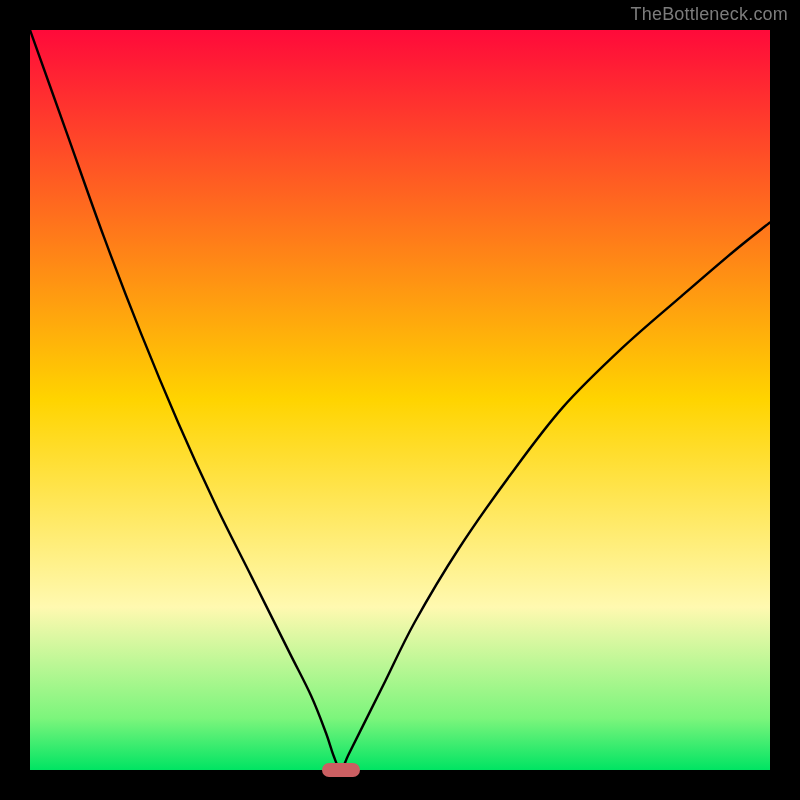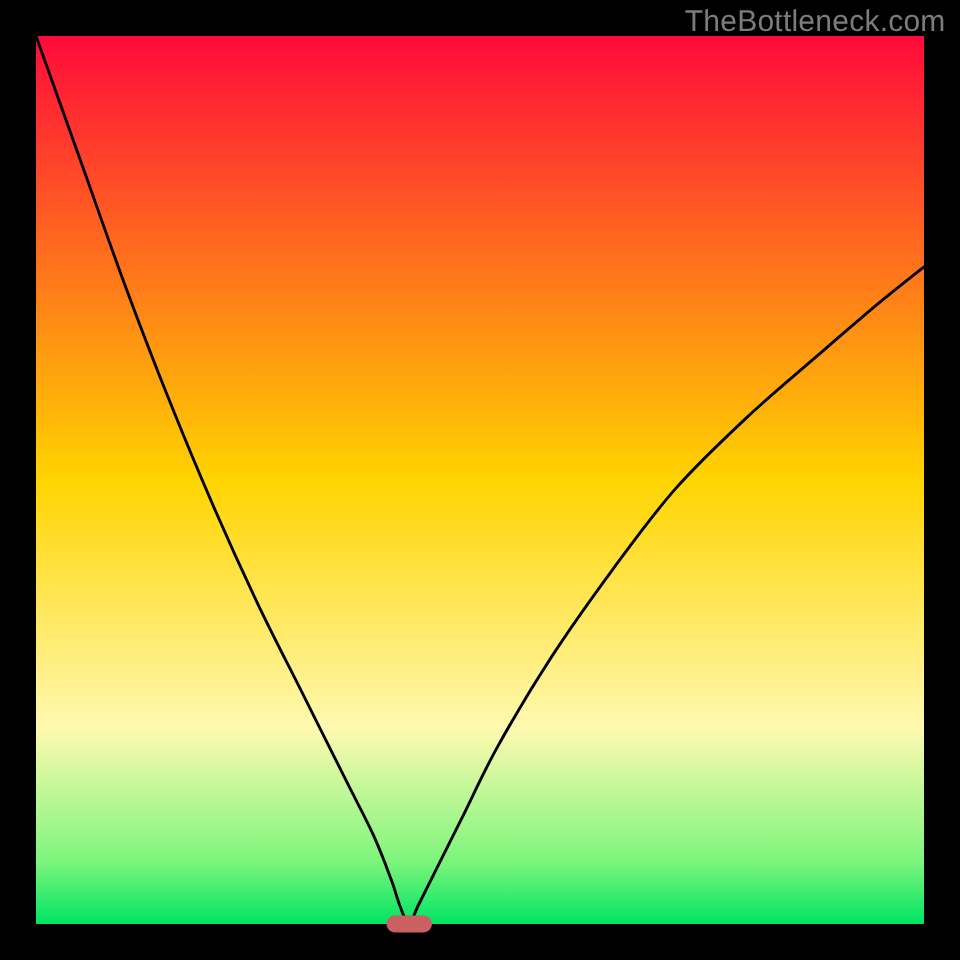--- a/index.html
+++ b/index.html
@@ -17,21 +17,21 @@
     left: 0;
     width: 800px;
     height: 800px;
     background: #000;
   }
   .watermark {
     position: absolute;
     top: 4px;
     right: 12px;
     color: #7c7c7c;
-    font-size: 25px;
+    font-size: 18px;
     font-weight: 500;
     letter-spacing: 0.2px;
     text-align: center;
   }
   .plot {
     position: absolute;
     left: 30px;
     top: 30px;
     width: 740px;
     height: 740px;

